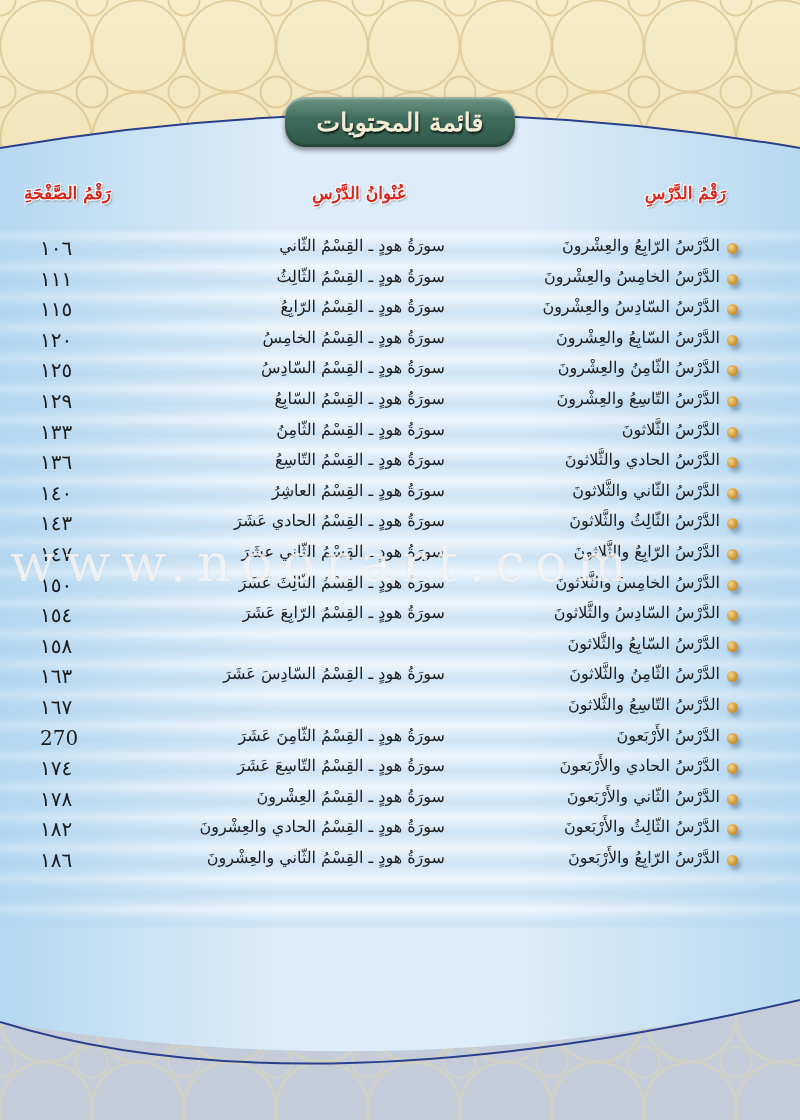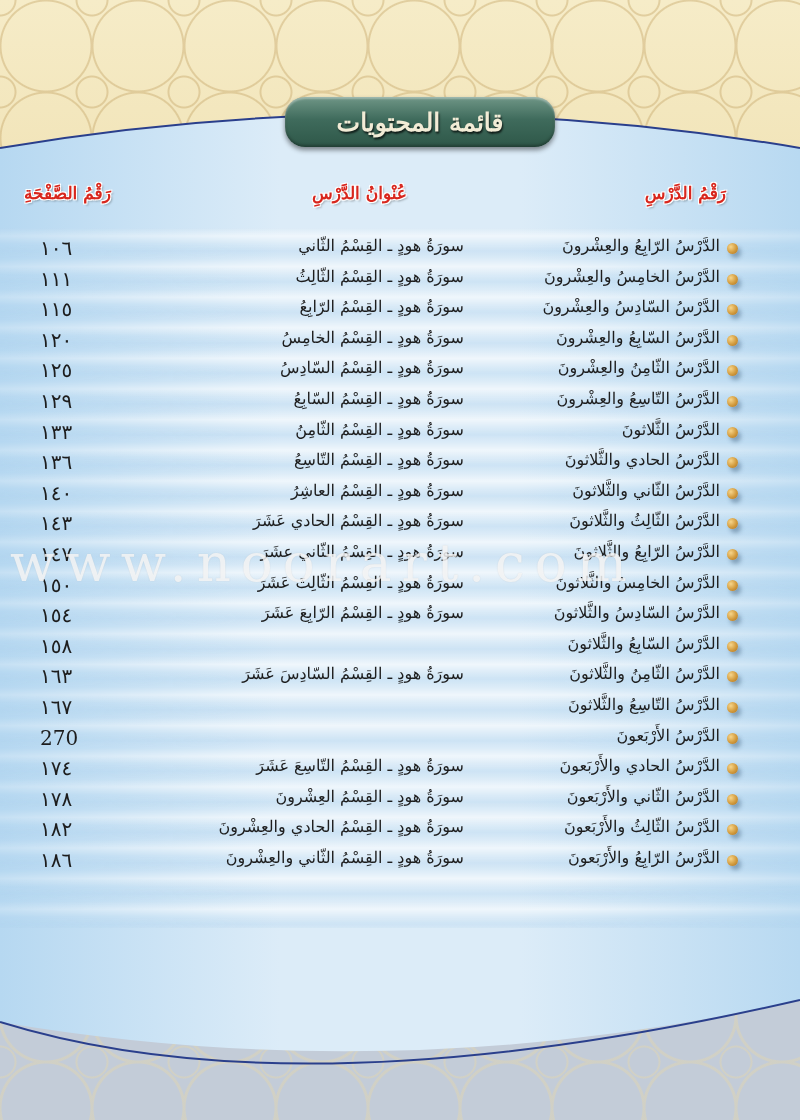--- a/index.html
+++ b/index.html
@@ -38,21 +38,21 @@
       rgba(255,255,255,0.0) 0px,
       rgba(255,255,255,0.55) 8px,
       rgba(255,255,255,0.0) 16px,
       rgba(140,190,230,0.18) 23px,
       rgba(255,255,255,0.0) 30.6px);
     -webkit-mask-image: linear-gradient(90deg, rgba(0,0,0,0.4) 0%, #000 30%, #000 70%, rgba(0,0,0,0.4) 100%);
             mask-image: linear-gradient(90deg, rgba(0,0,0,0.4) 0%, #000 30%, #000 70%, rgba(0,0,0,0.4) 100%);
   }
 
   .title-badge {
-    position: absolute; left: 285px; top: 97px; width: 270px; height: 50px;
+    position: absolute; left: 285px; top: 97px; width: 230px; height: 50px;
     border-radius: 20px;
     background: linear-gradient(180deg, #6f9686 0%, #3f6b5c 45%, #2e5748 100%);
     box-shadow: 0 3px 5px rgba(0,0,0,0.45), inset 0 2px 2px rgba(255,255,255,0.35), inset 0 -2px 3px rgba(0,0,0,0.3);
     display: flex; align-items: center; justify-content: center;
   }
   .title-text {
     color: #f2ecd6; font-size: 25px; font-weight: bold;
     text-shadow: 1px 2px 2px rgba(0,0,0,0.7);
     direction: rtl;
   }
@@ -70,21 +70,21 @@
   .row {
     position: relative; height: 30.6px; width: 800px;
     direction: rtl; font-size: 16px; color: #1d1d1d;
   }
   .bullet {
     position: absolute; right: 62px; top: 11px; width: 11px; height: 11px; border-radius: 50%;
     background: radial-gradient(circle at 35% 35%, #f7d58a 0%, #d29a3c 55%, #a7712a 100%);
     box-shadow: 3px 4px 4px rgba(60,90,120,0.45);
   }
   .lesson { position: absolute; right: 80px; top: 4px; white-space: nowrap; }
-  .title  { position: absolute; right: 336px; top: 4px; white-space: nowrap; }
+  .title  { position: absolute; right: 355px; top: 4px; white-space: nowrap; }
   .page   { position: absolute; left: 40px; top: 4px; white-space: nowrap; direction: ltr; font-size: 20px; }
 
   .watermark {
     position: absolute; left: 10px; top: 532px; width: 790px;
     font-family: "DejaVu Serif", serif; font-size: 53px; letter-spacing: 10px;
     color: rgba(255,255,255,0.72);
     text-shadow: 0 0 1px rgba(180,180,180,0.5);
     white-space: nowrap; pointer-events: none;
   }
 </style>
@@ -209,20 +209,21 @@
       <span class="page">١٦٣</span>
     </div>
   <div class="row">
       <span class="bullet"></span>
       <span class="lesson">الدَّرْسُ التّاسِعُ والثَّلاثونَ</span>
       <span class="page">١٦٧</span>
     </div>
   <div class="row">
       <span class="bullet"></span>
       <span class="lesson">الدَّرْسُ الأَرْبَعونَ</span>
+      <span class="title">سورَةُ هودٍ ـ القِسْمُ الثّامِنَ عَشَرَ</span>
       <span class="page">270</span>
     </div>
   <div class="row">
       <span class="bullet"></span>
       <span class="lesson">الدَّرْسُ الحادي والأَرْبَعونَ</span>
       <span class="title">سورَةُ هودٍ ـ القِسْمُ التّاسِعَ عَشَرَ</span>
       <span class="page">١٧٤</span>
     </div>
   <div class="row">
       <span class="bullet"></span>

